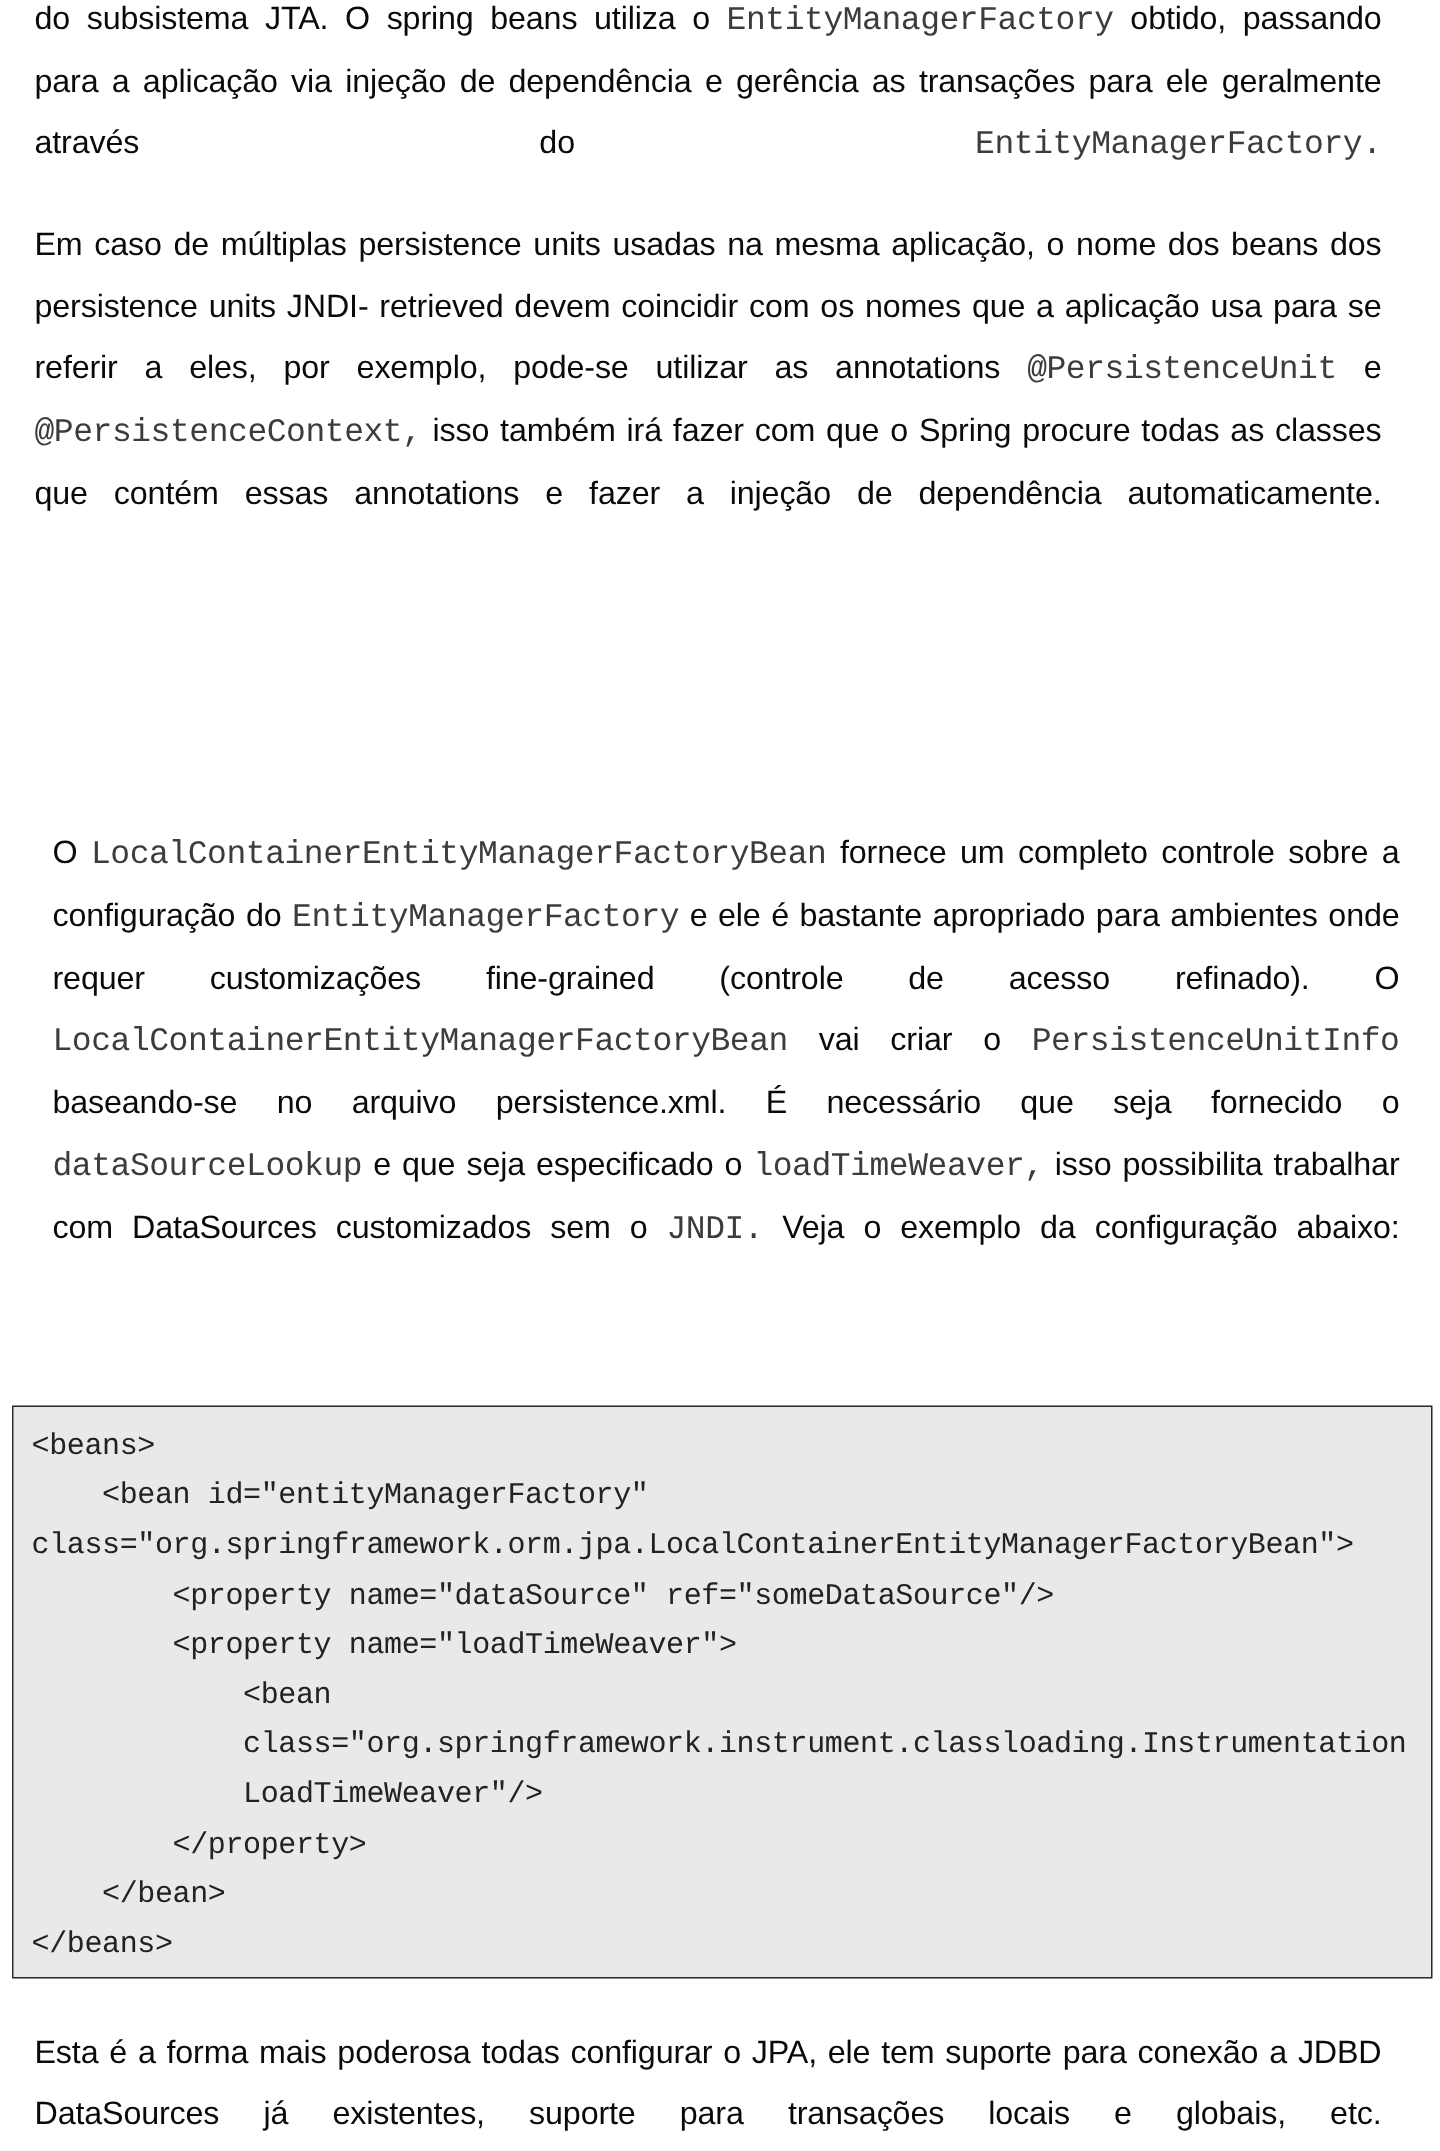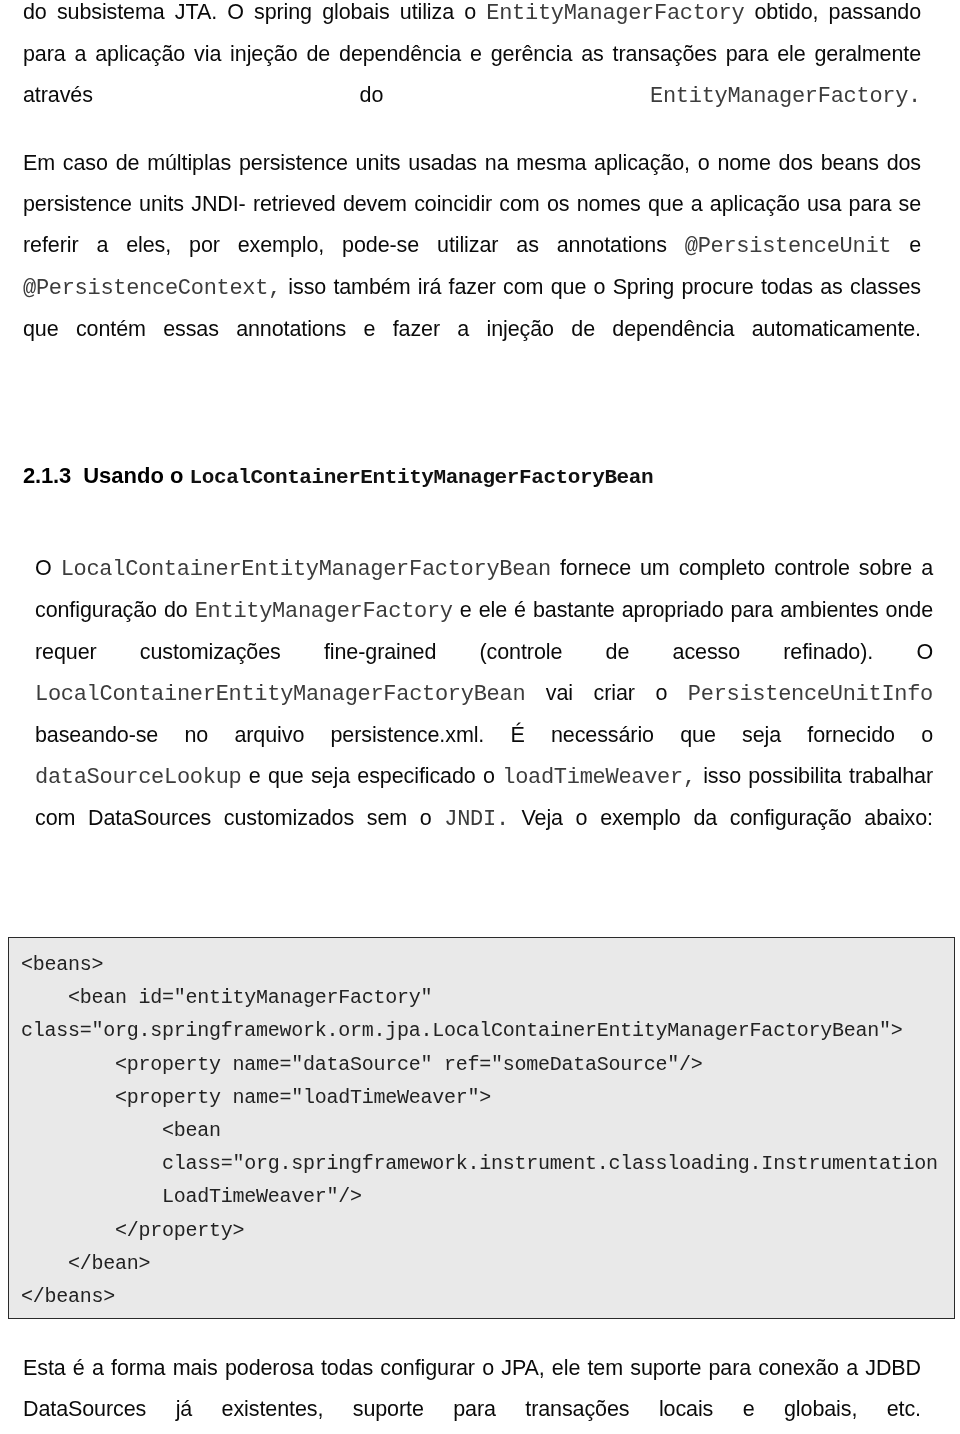--- a/index.html
+++ b/index.html
@@ -115,25 +115,24 @@
   }
   #para-4 .l2 {
     word-spacing: 4px;
   }
 </style>
 </head>
 <body>
 
 <div class="page">
 
-  <p class="body-text" id="para-1"><span>do subsistema JTA. O spring globais utiliza o </span><code>EntityManagerFactory</code><span> obtido, passando para a aplicação via injeção de dependência e gerência as transações para ele geralmente através do </span><code>EntityManagerFactory.</code></p>
+  <p class="body-text" id="para-1"><span>do subsistema JTA. O spring beans utiliza o </span><code>EntityManagerFactory</code><span> obtido, passando para a aplicação via injeção de dependência e gerência as transações para ele geralmente através do </span><code>EntityManagerFactory.</code></p>
 
   <p class="body-text" id="para-2"><span>Em caso de múltiplas persistence units usadas na mesma aplicação, o nome dos beans dos persistence units JNDI- retrieved devem coincidir com os nomes que a aplicação usa para se referir a eles, por exemplo, pode-se utilizar as annotations </span><code>@PersistenceUnit</code><span> e </span><code>@PersistenceContext,</code><span> isso também irá fazer com que o Spring procure todas as classes que contém essas annotations e fazer a injeção de dependência automaticamente.</span></p>
 
-  <h3 id="heading-213"><span class="h-num">2.1.3</span>&nbsp;&nbsp;<span class="h-text">Usando o</span>&nbsp;<span class="h-mono">LocalContainerEntityManagerFactoryBean</span></h3>
 
   <p class="body-text" id="para-3"><span>O </span><code>LocalContainerEntityManagerFactoryBean</code><span> fornece um completo controle sobre a configuração do </span><code>EntityManagerFactory</code><span> e ele é bastante apropriado para ambientes onde requer customizações fine-grained (controle de acesso refinado). O </span><code>LocalContainerEntityManagerFactoryBean</code><span> vai criar o </span><code>PersistenceUnitInfo</code><span> baseando-se no arquivo persistence.xml. É necessário que seja fornecido o </span><code>dataSourceLookup</code><span> e que seja especificado o </span><code>loadTimeWeaver,</code><span> isso possibilita trabalhar com DataSources customizados sem o </span><code>JNDI.</code><span> Veja o exemplo da configuração abaixo:</span></p>
 
   <div id="code-block">
     <pre>&lt;beans&gt;
     &lt;bean id="entityManagerFactory"
 class="org.springframework.orm.jpa.LocalContainerEntityManagerFactoryBean"&gt;
         &lt;property name="dataSource" ref="someDataSource"/&gt;
         &lt;property name="loadTimeWeaver"&gt;
             &lt;bean

